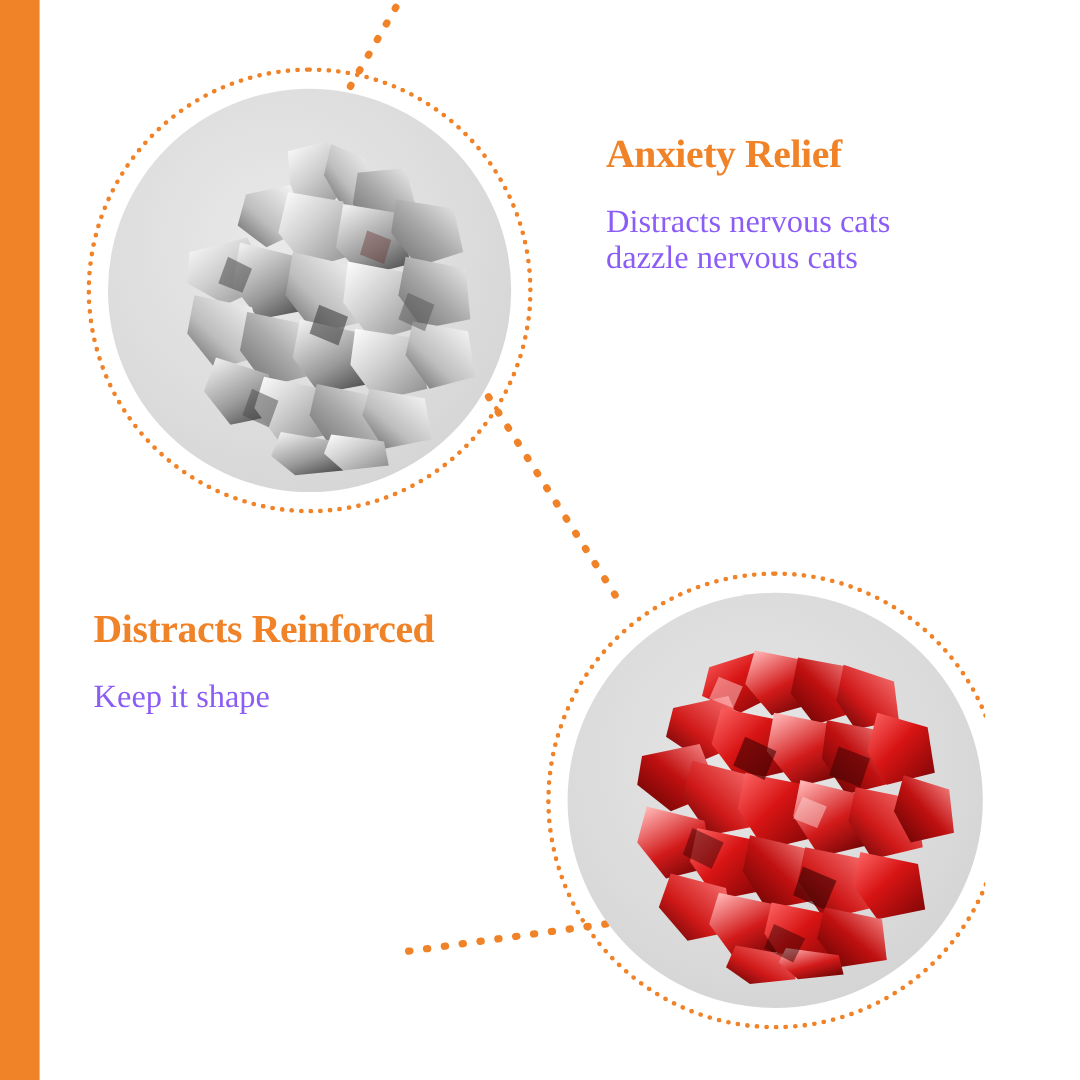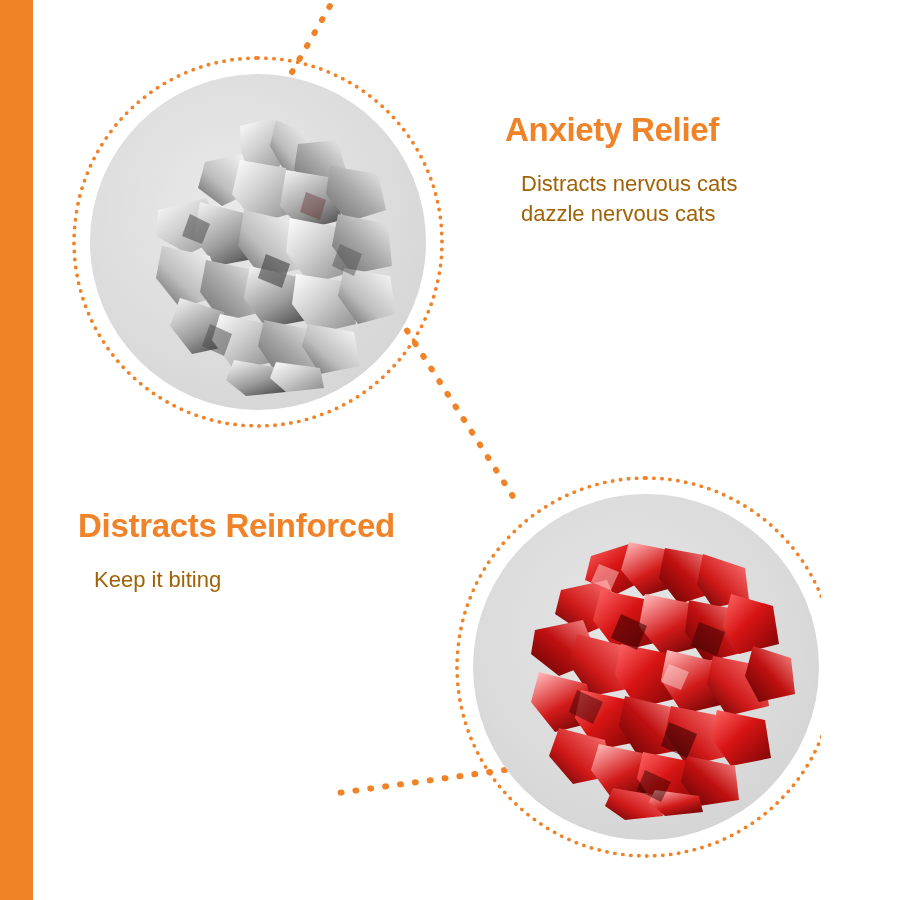--- a/index.html
+++ b/index.html
@@ -6,21 +6,21 @@
     margin: 0;
     padding: 0;
     background: #ffffff;
   }
   #page {
     position: relative;
     width: 821px;
     height: 900px;
     background: #ffffff;
     overflow: hidden;
-    font-family: Liberation Sans, sans-serif;
+    font-family: Liberation Serif, serif;
   }
 
   
   .side-bar {
     position: absolute;
     top: 0;
     height: 900px;
     width: 33px;
     background: #F08228;
   }
@@ -86,24 +86,24 @@
   .feature-block { position: absolute; }
   .feature-title {
     color: #F08228;
     font-weight: bold;
     font-size: 33px;
     line-height: 39px;
     margin: 0 0 20px 0;
     letter-spacing: -0.3px;
   }
   .feature-body {
-    color: #a16207;
-    font-size: 22px;
+    color: #8b5cf6;
+    font-size: 27px;
     line-height: 30px;
-    margin: 16px;
+    margin: 0;
     font-weight: 300;
   }
   .feature-body .line { display: block; white-space: nowrap; }
 
   #block-anxiety  { left: 505px; top: 110px; width: 330px; }
   #block-durability { left: 78px;  top: 506px; width: 340px; }
 </style>
 </head>
 <body>
 
@@ -253,17 +253,17 @@
       <span class="line">dazzle nervous cats</span>
     </p>
   </div>
 
   <div class="feature-block" id="block-durability">
     <h2 class="feature-title">
       <span class="line">Distracts</span>
       <span class="line">Reinforced</span>
     </h2>
     <p class="feature-body">
-      <span class="line">Keep it biting</span>
+      <span class="line">Keep it shape</span>
     </p>
   </div>
 
 </div>
 
 </body></html>

